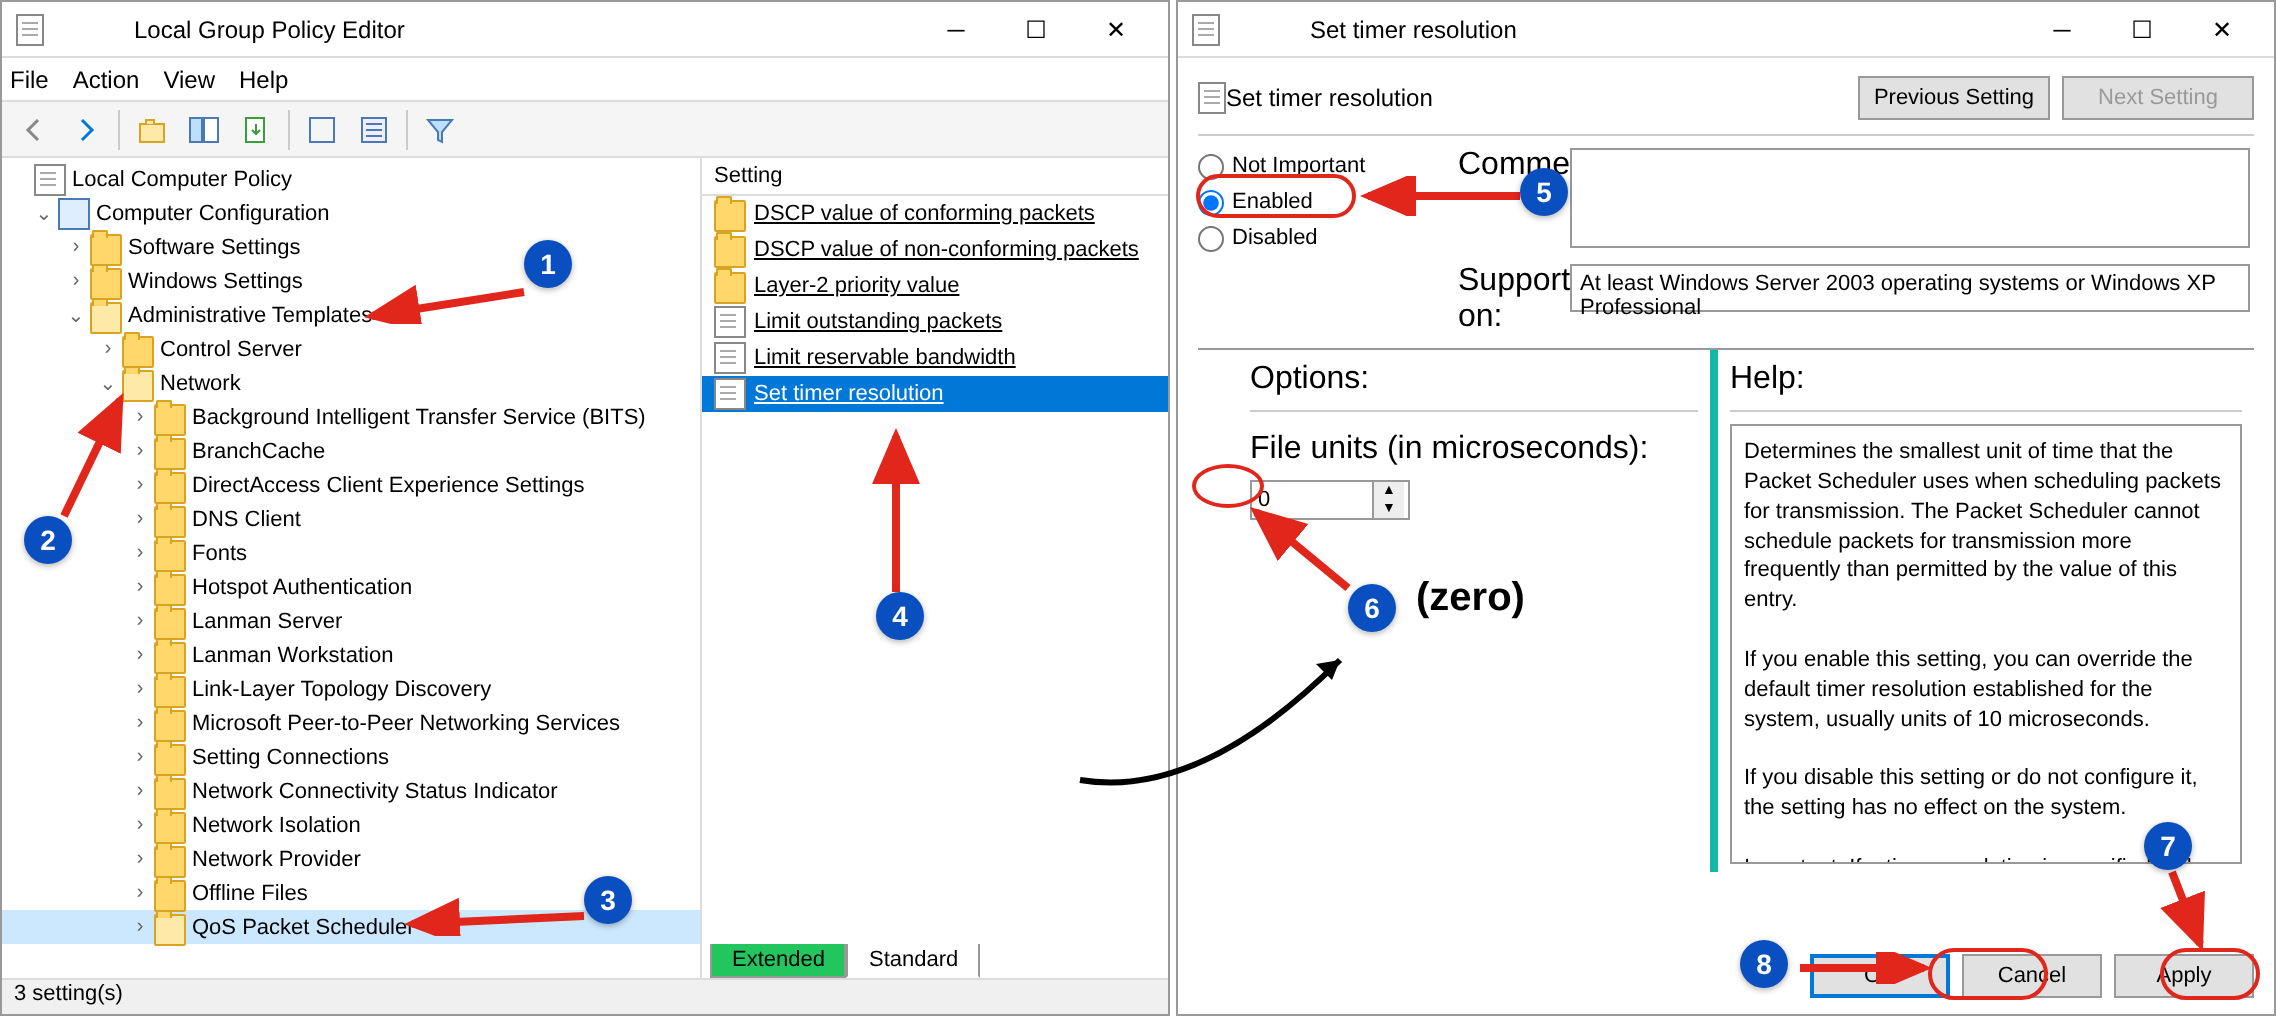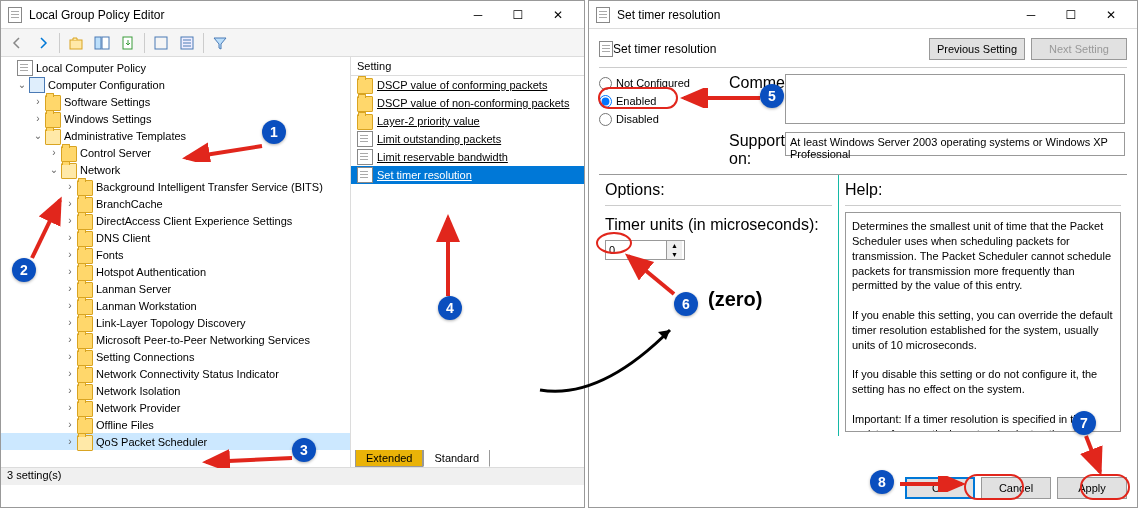--- a/index.html
+++ b/index.html
@@ -1,18 +1,18 @@
 <!DOCTYPE html>
 <html><head>
 <meta charset="utf-8">
 <style>
 *{box-sizing:border-box;margin:0;padding:0;font-family:"Segoe UI",Tahoma,sans-serif;font-size:11px;color:#000;}
 body{background:#fff;position:relative;width:1138px;height:508px;overflow:hidden;}
 .win{position:absolute;background:#fff;border:1px solid #999;}
-.titlebar{height:28px;display:flex;align-items:center;padding:0 6px;border-bottom:1px solid #dcdcdc;background:#fff;}
+.titlebar{height:28px;display:flex;align-items:center;padding:0 6px;border-bottom:1px solid #dcdcdc;background:#fff;gap:38px;}
 .titlebar .ticon{width:16px;height:16px;margin-right:6px;display:flex;align-items:center;justify-content:center;}
 .titlebar .title{flex:1;font-size:12px;}
 .winbtns{display:flex;}
 .winbtn{width:40px;height:26px;display:flex;align-items:center;justify-content:center;font-family:Arial;font-size:12px;}
 .menubar{height:22px;display:flex;align-items:center;padding:0 4px;gap:12px;border-bottom:1px solid #dcdcdc;}
 .menubar span{font-size:12px;}
 .toolbar{height:28px;display:flex;align-items:center;padding:0 4px;gap:2px;border-bottom:1px solid #dcdcdc;background:#f5f5f5;}
 .tbtn{width:24px;height:22px;display:flex;align-items:center;justify-content:center;border:1px solid transparent;}
 .tbtn svg{width:16px;height:16px;}
 .tsep{width:1px;height:20px;background:#ccc;margin:0 2px;}
@@ -24,34 +24,34 @@
 .row.sel{background:#0078d7;color:#fff;}
 .row .ricon{width:16px;height:16px;margin-right:4px;}
 .node{display:flex;align-items:center;height:17px;padding:0 4px;}
 .node.sel{background:#cce8ff;}
 .node .exp{width:14px;text-align:center;color:#666;font-size:10px;}
 .node .nicon{width:16px;height:16px;margin-right:3px;}
 .statusbar{height:18px;border-top:1px solid #dcdcdc;padding:1px 6px;font-size:11px;background:#f0f0f0;}
 .tabs{position:absolute;bottom:0;left:4px;display:flex;}
 .tab{border:1px solid #999;border-top:none;padding:2px 10px;font-size:11px;background:#fff;}
 .tab.active{background:#fff;border-bottom:1px solid #fff;}
-.tab:not(.active){background:#eab308;}
+.tab:not(.active){background:#22c55e;}
 
 .dlgbody{padding:6px 10px;}
 .dlgrow{display:flex;align-items:flex-start;margin-bottom:4px;}
 .btn{min-width:70px;height:22px;border:1px solid #999;background:#e1e1e1;display:inline-flex;align-items:center;justify-content:center;font-size:11px;margin-left:6px;}
 .btn.disabled{color:#999;}
 .btn.default{border:2px solid #0078d7;}
 .lbl{font-size:16px;}
 .radio{display:flex;align-items:center;height:18px;}
 .radio input{margin-right:4px;}
 textarea.comment{width:340px;height:50px;border:1px solid #999;resize:none;font-size:11px;padding:2px;}
 .supported{width:340px;height:24px;border:1px solid #999;padding:3px 4px;font-size:11px;background:#fff;}
 .lowerpanes{display:flex;border-top:1px solid #999;margin-top:6px;height:262px;}
-.optpane{flex:0 0 240px;border-right:1px solid #14b8a6;padding:6px;}
+.optpane{flex:0 0 240px;border-right:4px solid #14b8a6;padding:6px;margin-left:20px;}
 .helppane{flex:1;padding:6px;}
 .helptext{border:1px solid #999;height:220px;padding:6px;font-size:11px;overflow:auto;line-height:1.35;}
 .spin{display:flex;align-items:center;border:1px solid #999;width:80px;height:20px;}
 .spin input{border:none;width:60px;padding:0 3px;font-size:11px;outline:none;}
 .spinbtns{display:flex;flex-direction:column;border-left:1px solid #999;width:16px;}
 .spinbtns div{height:9px;font-size:7px;text-align:center;line-height:9px;background:#eee;}
 .dlgfoot{position:absolute;bottom:8px;right:10px;display:flex;}
 
 .folder{width:16px;height:12px;background:#ffd76b;border:1px solid #d9a422;border-radius:1px;position:relative;top:1px;}
 .folder:before{content:"";position:absolute;top:-3px;left:0;width:6px;height:3px;background:#ffd76b;border:1px solid #d9a422;border-bottom:none;border-radius:1px 1px 0 0;}
@@ -73,20 +73,26 @@
     <div class="ticon">
         <div class="docicon"></div>
       </div>
     <div class="title">Local Group Policy Editor</div>
     <div class="winbtns">
       <div class="winbtn">─</div>
       <div class="winbtn">☐</div>
       <div class="winbtn">✕</div>
     </div>
   </div>
+  <div class="menubar">
+    <span>File</span>
+    <span>Action</span>
+    <span>View</span>
+    <span>Help</span>
+  </div>
   <div class="toolbar">
     <div class="tbtn">
         <svg viewBox="0 0 16 16">
           <path d="M10 3l-5 5 5 5" stroke="#888" fill="none" stroke-width="1.5"></path>
         </svg>
       </div>
     <div class="tbtn">
         <svg viewBox="0 0 16 16">
           <path d="M6 3l5 5-5 5" stroke="#0078d7" fill="none" stroke-width="1.5"></path>
         </svg>
@@ -311,21 +317,21 @@
       <span class="lbl" style="flex:1;font-size:12px">Set timer resolution</span>
       <div class="btn" style="min-width:96px">Previous Setting</div>
       <div class="btn disabled" style="min-width:96px">Next Setting</div>
     </div>
     <div style="height:1px;background:#ccc;margin:2px 0 6px 0"></div>
 
     <div class="dlgrow">
       <div style="width:130px">
         <label class="radio">
             <input type="radio" name="st" style="">
-            <span>Not Configured</span>
+            <span>Not Important</span>
           </label>
         <label class="radio">
             <input type="radio" name="st" checked="" style="">
             <span>Enabled</span>
           </label>
         <label class="radio">
             <input type="radio" name="st" style="">
             <span>Disabled</span>
           </label>
       </div>
@@ -336,21 +342,21 @@
     <div class="dlgrow">
       <div style="width:130px"></div>
       <div style="width:56px;text-align:left;padding-right:4px" class="lbl">Supported on:</div>
       <div class="supported">At least Windows Server 2003 operating systems or Windows XP Professional</div>
     </div>
 
     <div class="lowerpanes">
       <div class="optpane">
         <div class="lbl" style="margin-bottom:6px">Options:</div>
         <div style="height:1px;background:#ccc;margin-bottom:10px"></div>
-        <div class="lbl" style="margin-bottom:6px">Timer units (in microseconds):</div>
+        <div class="lbl" style="margin-bottom:6px">File units (in microseconds):</div>
         <div class="spin">
           <input value="0" style="">
           <div class="spinbtns">
               <div>▲</div>
               <div>▼</div>
             </div>
         </div>
       </div>
       <div class="helppane">
         <div class="lbl" style="margin-bottom:6px">Help:</div>

